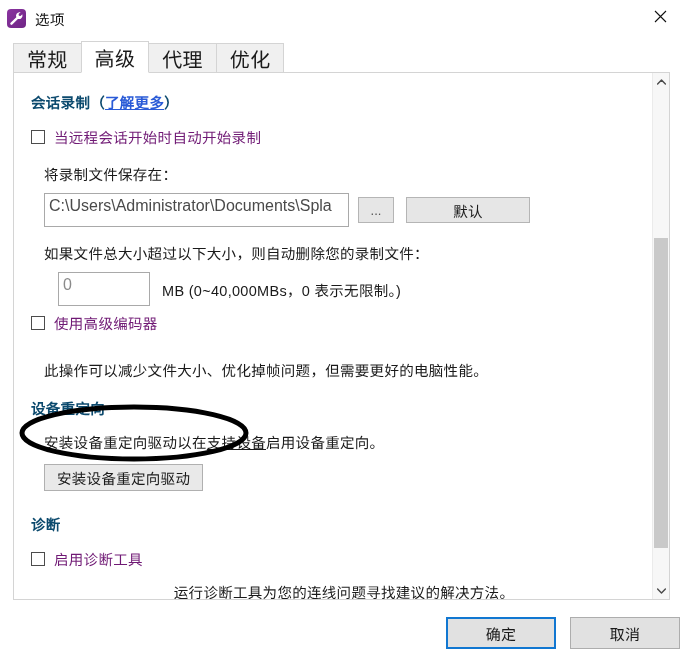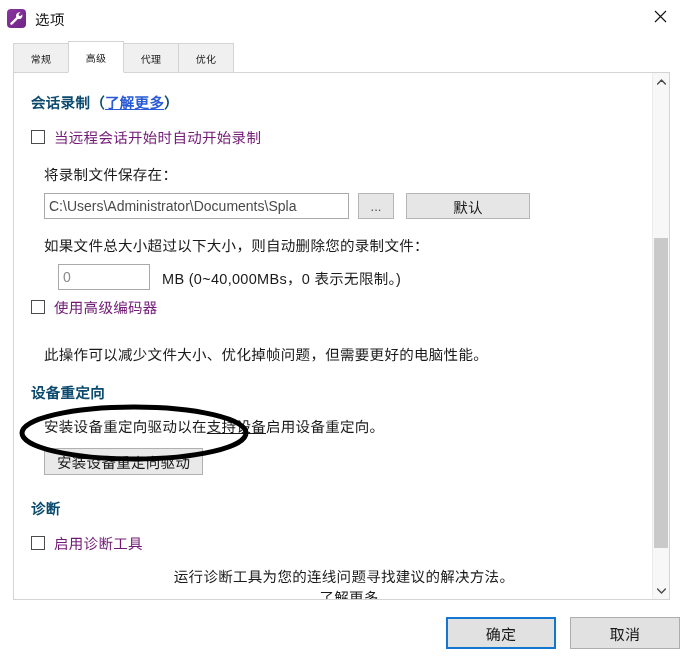--- a/index.html
+++ b/index.html
@@ -68,21 +68,21 @@
     z-index: 3;
   }
   .tab {
     height: 30px;
     min-width: 56px;
     padding: 0 13px;
     box-sizing: border-box;
     display: flex;
     align-items: center;
     justify-content: center;
-    font-size: 10px;
+    font-size: 20px;
     color: #1a1a1a;
     background: #f0f0f0;
     border: 1px solid #d4d4d4;
     border-bottom: 1px solid #d4d4d4;
     margin-right: -1px;
     cursor: pointer;
     letter-spacing: .3px;
   }
   .tab.active {
     background: #ffffff;
@@ -153,23 +153,23 @@
     font-size: 14.5px;
     color: #1a1a1a;
     letter-spacing: .3px;
   }
 
   
   .tbox {
     box-sizing: border-box;
     border: 1px solid #a9a9a9;
     background: #ffffff;
-    height: 26px;
+    height: 34px;
     font-family: "Liberation Sans","DejaVu Sans",sans-serif;
-    font-size: 14px;
+    font-size: 16px;
     color: #4a4a4a;
     padding: 0 4px;
     line-height: 24px;
     white-space: nowrap;
     overflow: hidden;
     cursor: text;
   }
   #path-input { width: 305px; }
   #size-input { width: 92px; color:#8a8a8a; }
 

